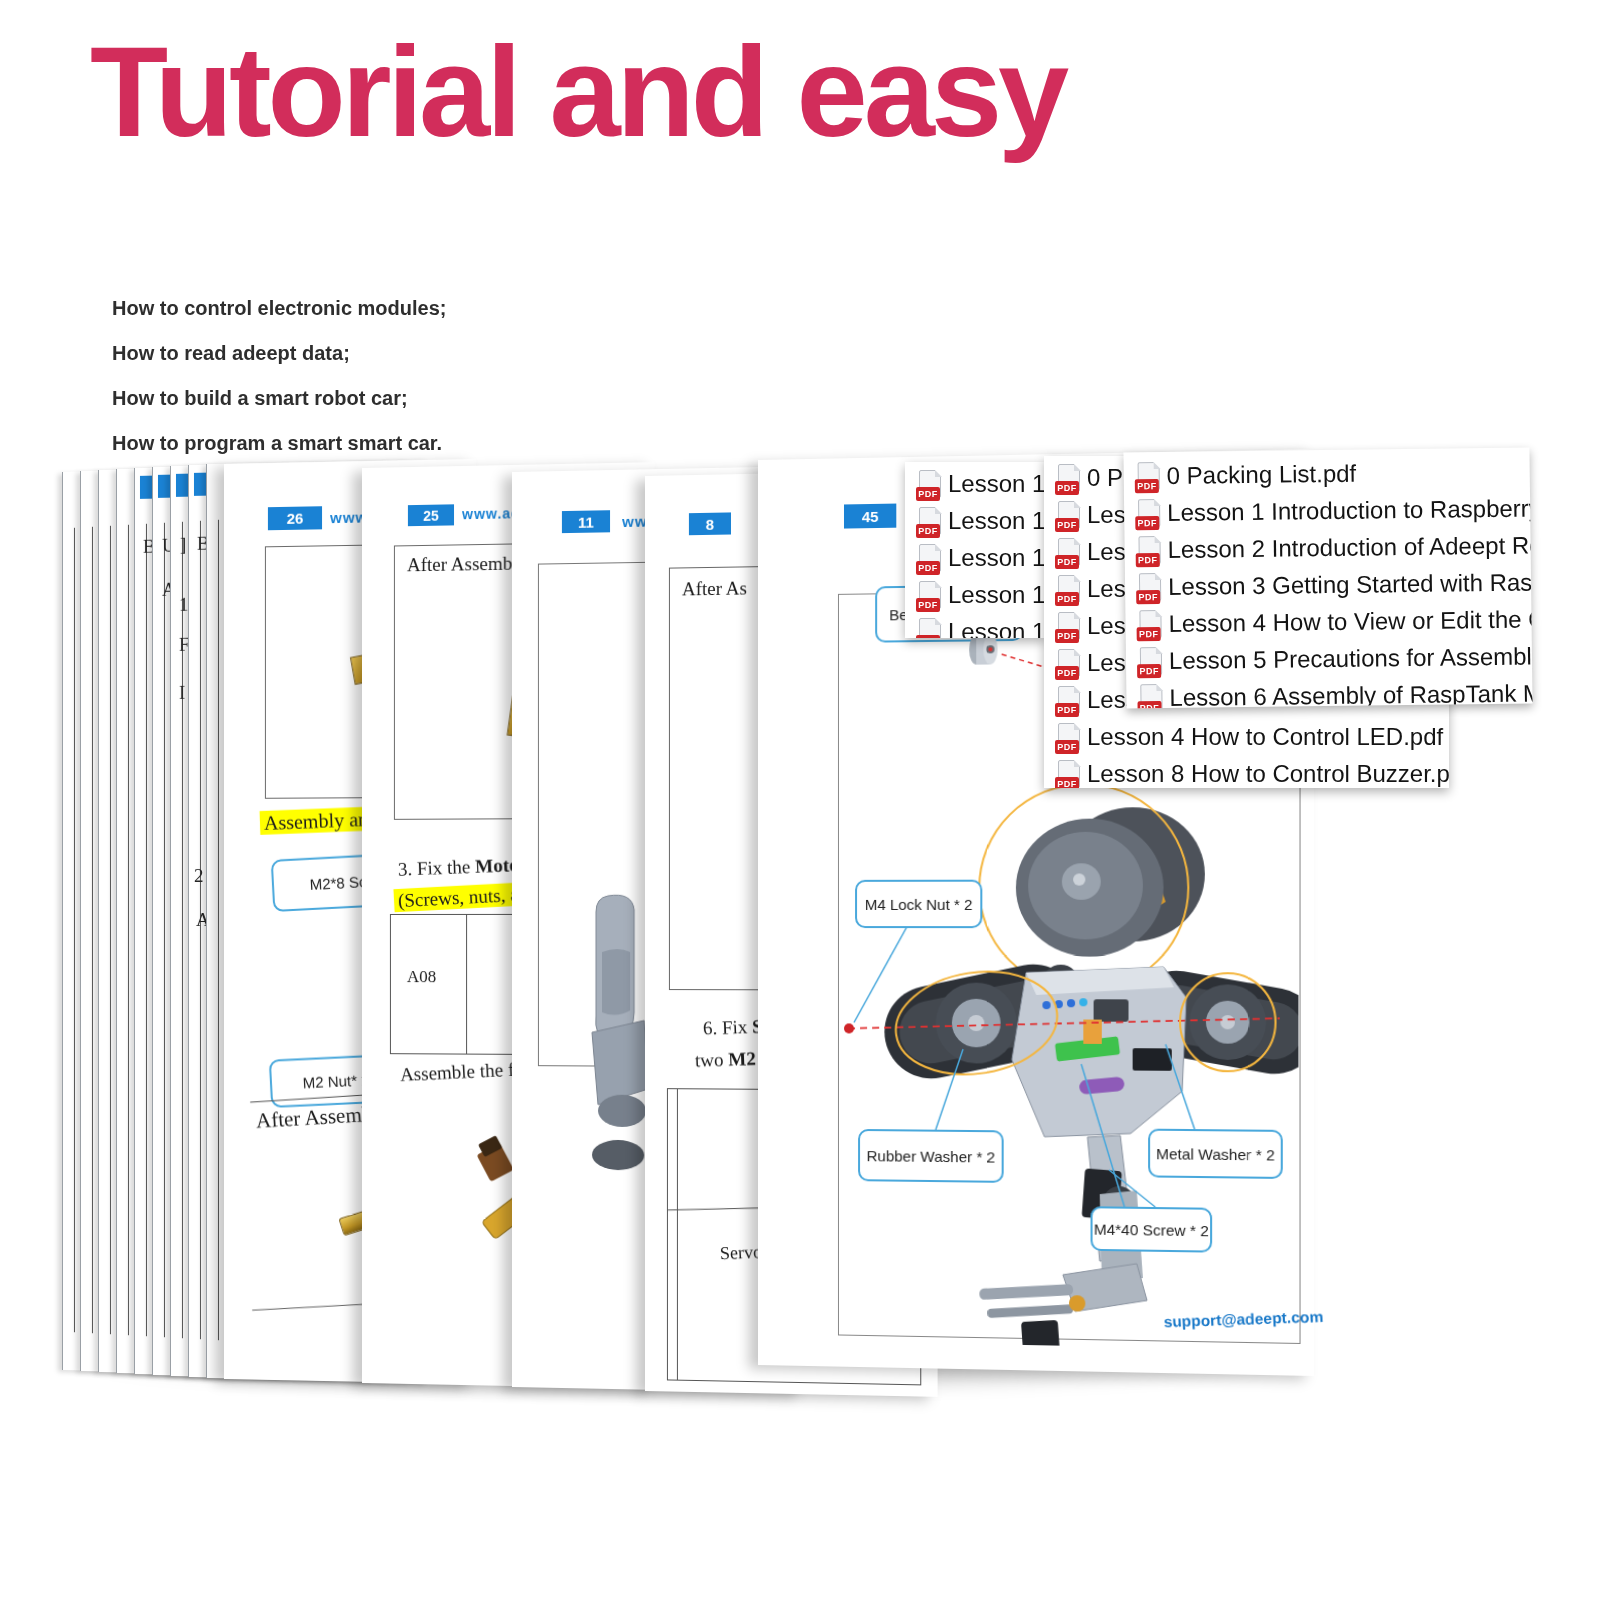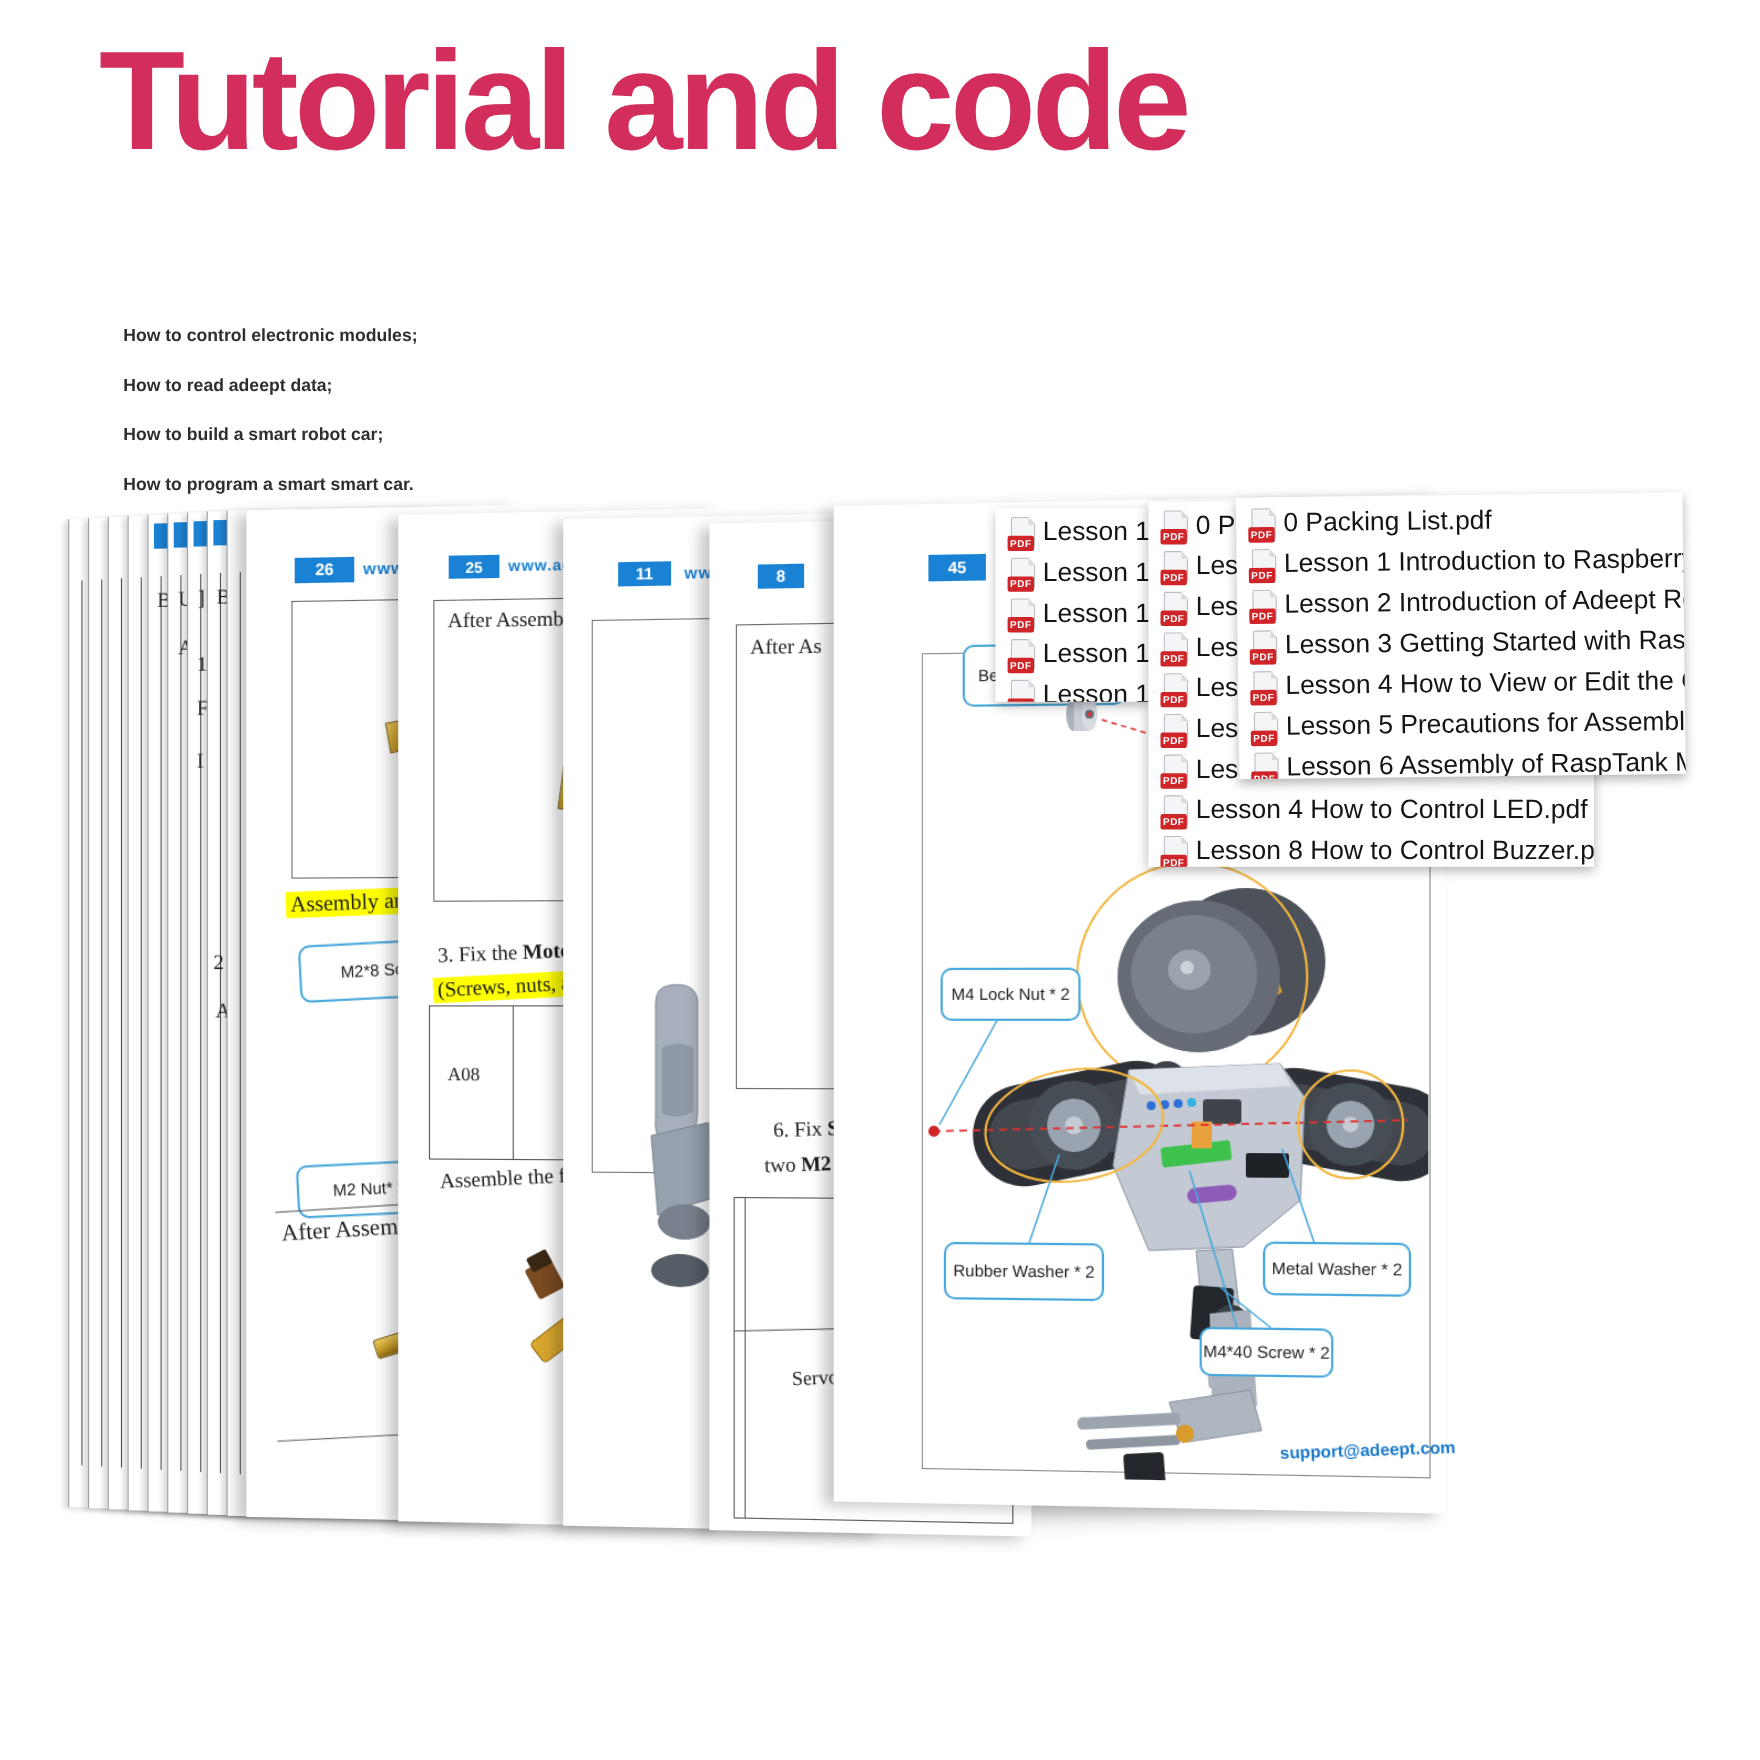--- a/index.html
+++ b/index.html
@@ -3,21 +3,21 @@
 <meta charset="utf-8">
 <style>
   html,body{margin:0;padding:0;background:#ffffff;}
   .canvas{position:relative;width:1600px;height:1600px;overflow:hidden;background:#fff;
           font-family:"Liberation Sans", sans-serif;}
   
   .title{position:absolute;left:90px;top:18px;font-size:128px;font-weight:bold;
          letter-spacing:-4px;color:#d22d5b;white-space:nowrap;}
   .subtitle{position:absolute;left:112px;top:198px;font-size:33px;font-weight:bold;color:#333;white-space:nowrap;}
   .guide-heading{position:absolute;left:112px;top:252px;font-size:27px;font-weight:bold;color:#2e2e2e;}
-  .guide-item{position:absolute;left:112px;font-size:16px;font-weight:bold;color:#2e2e2e;}
+  .guide-item{position:absolute;left:112px;font-size:20px;font-weight:bold;color:#2e2e2e;}
   
   .page{position:absolute;background:#fff;box-shadow:-9px 4px 12px rgba(0,0,0,0.22);
         transform:perspective(2000px) rotateY(-5deg);transform-origin:left center;}
   .stackpage{position:absolute;background:#fff;border-left:1px solid #9aa0a6;
         box-shadow:-4px 2px 5px rgba(0,0,0,0.15);
         transform:perspective(2000px) rotateY(-5deg);transform-origin:left center;}
   .stackpage .innerline{position:absolute;left:11px;top:56px;bottom:38px;width:0;border-left:1px solid #555;}
   .chip{position:absolute;left:5px;top:8px;width:13px;height:23px;background:#1a82d4;}
   .frag{position:absolute;font-family:"Liberation Serif",serif;font-size:19px;color:#222;}
   .fan-shadow{position:absolute;left:70px;top:1340px;width:1230px;height:56px;
@@ -53,21 +53,21 @@
   .banner{position:absolute;left:5px;top:1468px;width:1590px;height:132px;border-radius:14px;
           background:linear-gradient(180deg,#d8305c 0%,#c4234e 55%,#a91940 100%);
           display:flex;align-items:center;justify-content:center;}
   .banner-text{color:#ffffff;font-size:39px;font-weight:bold;white-space:nowrap;}
 </style>
 </head>
 <body>
 
 <div class="canvas">
 
-  <div class="title">Tutorial and code</div>
+  <div class="title">Tutorial and easy</div>
   <div class="guide-item" style="top:297px">How to control electronic modules;</div>
   <div class="guide-item" style="top:342px">How to read adeept data;</div>
   <div class="guide-item" style="top:387px">How to build a smart robot car;</div>
   <div class="guide-item" style="top:432px">How to program a smart smart car.</div>
 
   <div class="fan-shadow"></div>
 
   <div class="stackpage" style="left:62px;top:472px;width:220px;height:898px">
       <div class="innerline"></div>
     </div>

